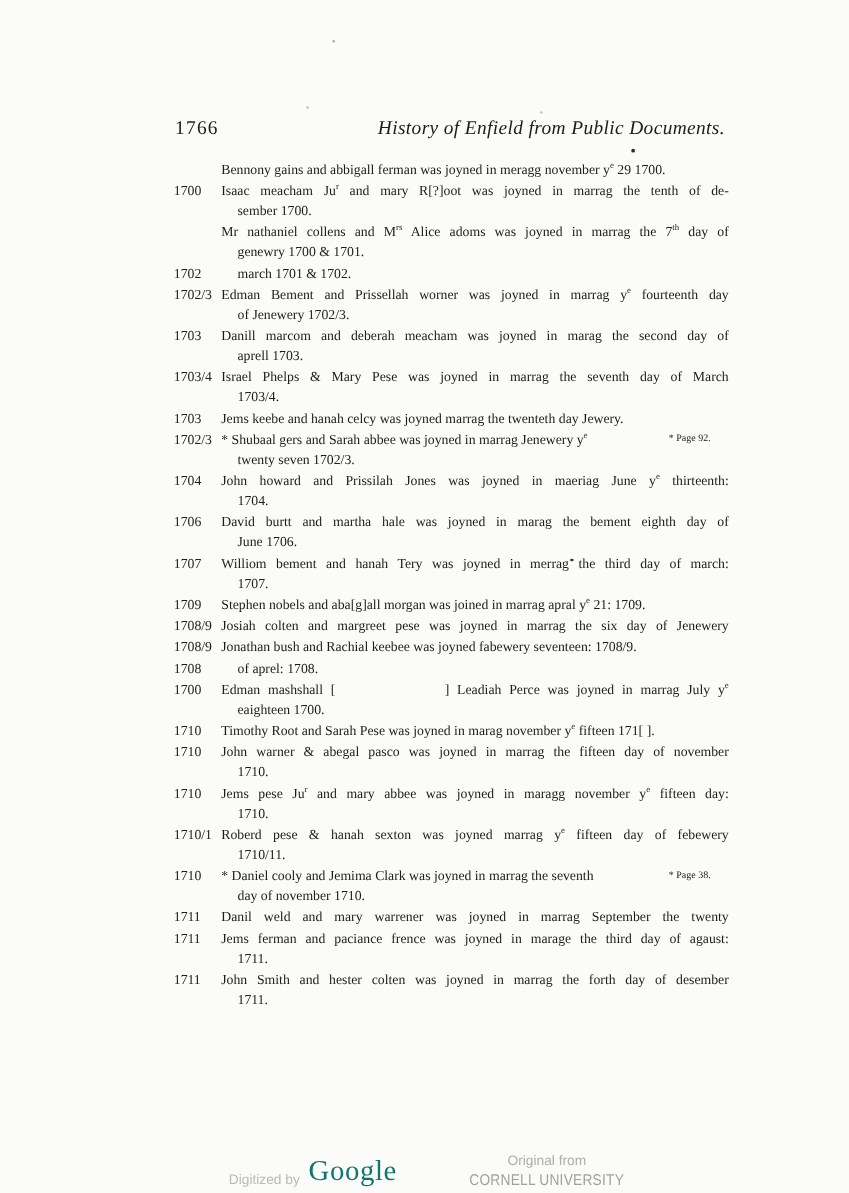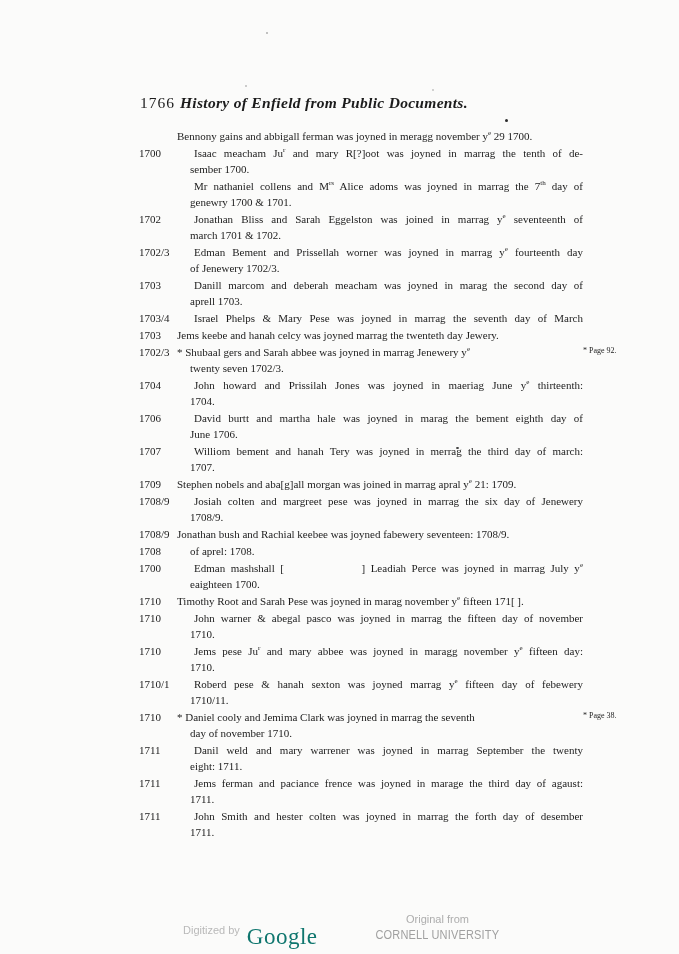--- a/index.html
+++ b/index.html
@@ -19,62 +19,61 @@
     color:var(--ink);
   }
   
   .header{position:absolute;top:94px;left:140px;width:440px;height:22px;}
   .pagenum{
     position:absolute;left:0;top:0;
     font-size:15.5px;letter-spacing:1px;
   }
   .booktitle{
     position:absolute;left:40px;right:0;top:0;
-    text-align:left;
-    font-style:italic;font-weight:bold;font-size:15.5px;
+    text-align:right;
+    font-style:italic;font-weight:normal;font-size:15.5px;
     letter-spacing:0.3px;
   }
   
   .records{position:absolute;top:128px;left:139px;width:444px;}
   .entry{position:relative;display:flex;margin-bottom:1px;}
   .year{
     flex:0 0 38px;
     font-size:11px;line-height:16px;
     white-space:nowrap;
   }
   .body{flex:1;min-width:0;}
   .line{
     font-size:11px;line-height:16px;
     white-space:nowrap;
   }
-  .line.just{text-align:justify;text-align-last:justify;margin-left:17px;}
+  .line.just{text-align:justify;text-align-last:justify;}
   .line.cont{padding-left:13px;}
   sup{font-size:64%;line-height:0;vertical-align:super;}
   .note{
     position:absolute;left:396px;top:2px;
     font-size:8px;line-height:10px;white-space:nowrap;
     color:var(--ink);
-    margin-left:48px;
   }
   
   .speck{position:absolute;border-radius:50%;background:#6f6f6f;}
   
   .footer{position:absolute;left:0;top:906px;width:679px;height:48px;}
   .digitized{
     position:absolute;left:183px;top:18px;
-    display:flex;align-items:flex-start;gap:7px;
+    display:flex;align-items:flex-end;gap:7px;
     color:var(--footer-light);
   }
   .digitized .label{font-family:"Liberation Sans",sans-serif;font-size:11px;}
   .google-logo{
     font-family:"Liberation Serif",serif;
     font-size:23px;letter-spacing:0.5px;color:#0f766e;
   }
   .original{
-    position:absolute;left:355px;top:7px;width:165px;
+    position:absolute;left:355px;top:17px;width:165px;
     text-align:center;color:var(--footer-dark);
   }
   .original .from{font-family:"Liberation Sans",sans-serif;font-size:11px;color:#adadad;}
   .original .inst{
     font-family:"Liberation Sans",sans-serif;font-size:12.5px;
     letter-spacing:0.2px;color:#a0a0a0;
     transform:scaleX(0.88);transform-origin:center;
     display:inline-block;margin-top:1px;
   }
 </style>
@@ -105,21 +104,20 @@
       <div class="entry">
         <span class="year"></span>
         <div class="body">
           <div class="line just">Mr nathaniel collens and M<sup>rs</sup> Alice adoms was joyned in marrag the 7<sup>th</sup> day of</div>
           <div class="line cont">genewry 1700 &amp; 1701.</div>
         </div>
       </div>
       <div class="entry">
         <span class="year">1702</span>
         <div class="body">
-          <div class="line just">Jonathan Bliss and Sarah Eggelston was joined in marrag y<sup>e</sup> seventeenth of</div>
           <div class="line cont">march 1701 &amp; 1702.</div>
         </div>
       </div>
       <div class="entry">
         <span class="year">1702/3</span>
         <div class="body">
           <div class="line just">Edman Bement and Prissellah worner was joyned in marrag y<sup>e</sup> fourteenth day</div>
           <div class="line cont">of Jenewery 1702/3.</div>
         </div>
       </div>
@@ -127,20 +125,21 @@
         <span class="year">1703</span>
         <div class="body">
           <div class="line just">Danill marcom and deberah meacham was joyned in  marag the second day of</div>
           <div class="line cont">aprell 1703.</div>
         </div>
       </div>
       <div class="entry">
         <span class="year">1703/4</span>
         <div class="body">
           <div class="line just">Israel Phelps &amp; Mary Pese was joyned in  marrag the seventh day of March</div>
+          <div class="line cont">1703/4.</div>
         </div>
       </div>
       <div class="entry">
         <span class="year">1703</span>
         <div class="body">
           <div class="line">Jems keebe and hanah celcy was joyned marrag the twenteth day Jewery.</div>
         </div>
       </div>
       <div class="entry">
         <span class="year">1702/3</span>
@@ -174,21 +173,20 @@
       <div class="entry">
         <span class="year">1709</span>
         <div class="body">
           <div class="line">Stephen nobels and aba[g]all morgan was joined  in marrag apral y<sup>e</sup> 21: 1709.</div>
         </div>
       </div>
       <div class="entry">
         <span class="year">1708/9</span>
         <div class="body">
           <div class="line just">Josiah colten and margreet pese was joyned in marrag the six day of Jenewery</div>
-          <div class="line cont">1708/9.</div>
         </div>
       </div>
       <div class="entry">
         <span class="year">1708/9</span>
         <div class="body">
           <div class="line">Jonathan bush and Rachial keebee was joyned fabewery seventeen: 1708/9.</div>
         </div>
       </div>
       <div class="entry">
         <span class="year">1708</span>
@@ -235,21 +233,20 @@
         <div class="body">
           <div class="line">* Daniel cooly and Jemima Clark was joyned in marrag the seventh</div>
           <div class="line cont">day of november 1710.</div>
         </div>
         <span class="note">* Page 38.</span>
       </div>
       <div class="entry">
         <span class="year">1711</span>
         <div class="body">
           <div class="line just">Danil weld and mary warrener was joyned in marrag September the twenty</div>
-          <div class="line cont">eight: 1711.</div>
         </div>
       </div>
       <div class="entry">
         <span class="year">1711</span>
         <div class="body">
           <div class="line just">Jems ferman and paciance frence was joyned in marage the third day of agaust:</div>
           <div class="line cont">1711.</div>
         </div>
       </div>
       <div class="entry">

